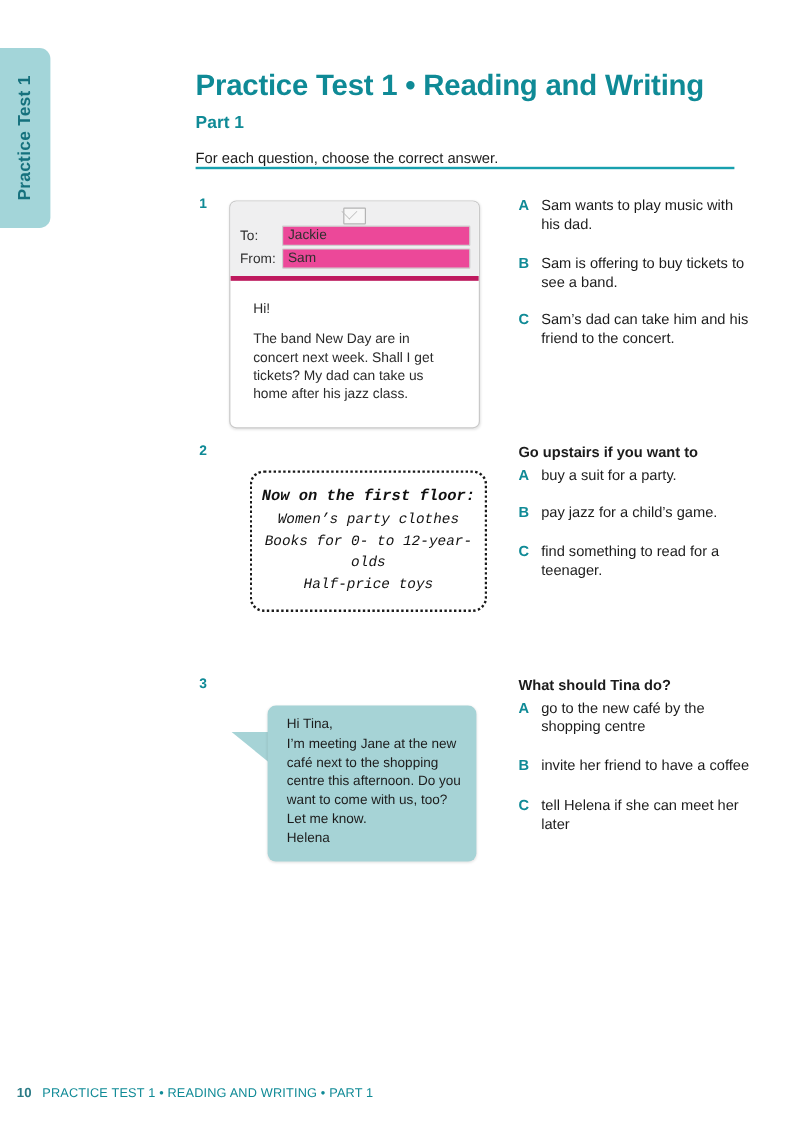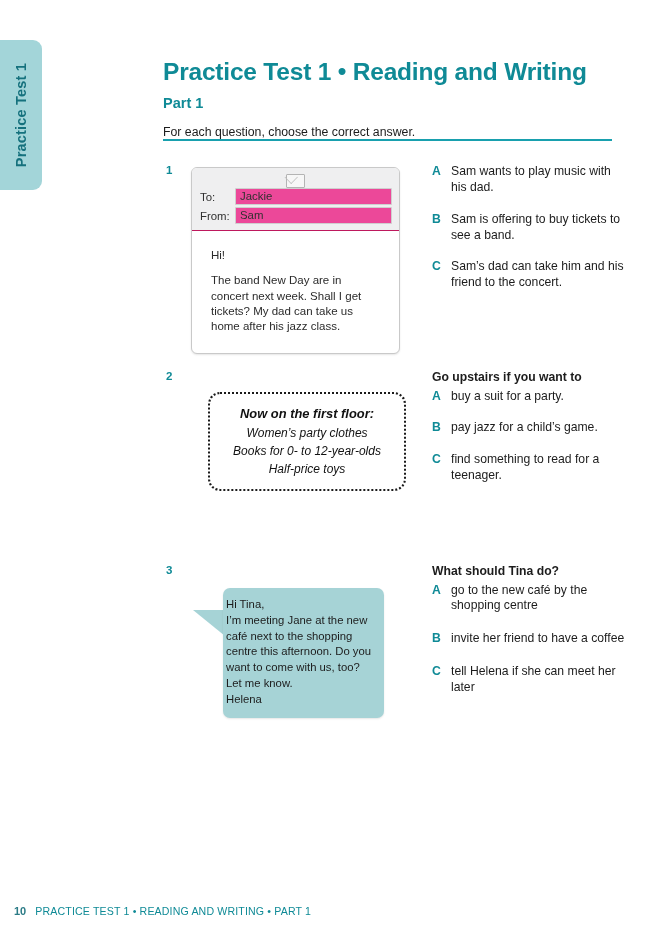--- a/index.html
+++ b/index.html
@@ -138,21 +138,21 @@
     width: 207px;
     background: #ffffff;
     border: 1px solid #c9c9c9;
     border-radius: 6px;
     box-shadow: 0 1px 2px rgba(0,0,0,0.10);
     overflow: hidden;
   }
   .email-head {
     background: #efeff0;
     padding: 4px 0 5px 0;
-    border-bottom: 1px solid #be185d;
+    border-bottom: 4px solid #be185d;
   }
   .envelope-wrap {
     text-align: center;
     height: 15px;
     line-height: 15px;
   }
   .envelope {
     display: inline-block;
     width: 17px;
     height: 12px;
@@ -208,42 +208,42 @@
   
   .sign {
     position: absolute;
     left: 45px;
     top: 22px;
     width: 178px;
     border: 2px dotted #1a1a1a;
     border-radius: 12px;
     padding: 10px 8px 11px 8px;
     text-align: center;
-    font-family: Liberation Sans, sans-serif;
+    font-family: Liberation Mono, monospace;
     font-style: italic;
     color: #111111;
   }
   .sign-line { font-size: 12px; line-height: 1.52; }
   .sign-line.head { font-weight: bold; font-size: 12.9px; }
 
   
   .bubble-wrap {
     position: absolute;
     left: 30px;
     top: 24px;
     width: 180px;
   }
   .bubble {
     position: absolute;
     left: 30px;
     top: 0;
     width: 148px;
     background: #a6d3d6;
     border-radius: 7px;
-    padding: 9px 10px 10px 3px;
+    padding: 9px 10px 10px 16px;
     font-size: 11.3px;
     color: #1c1c1c;
     line-height: 1.40;
     box-shadow: 0 1px 2px rgba(0,0,0,0.10);
   }
   .bubble-tail {
     position: absolute;
     left: 0px;
     top: 22px;
     width: 0;

